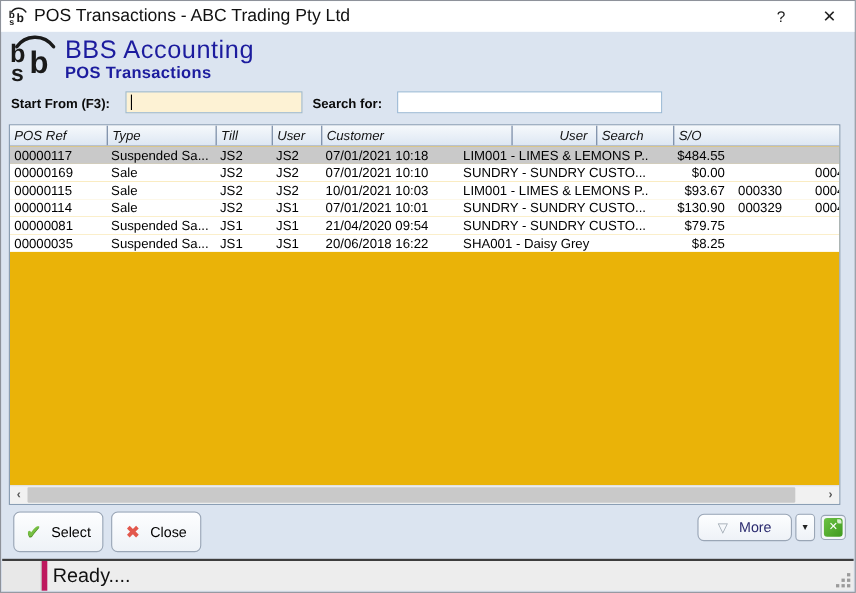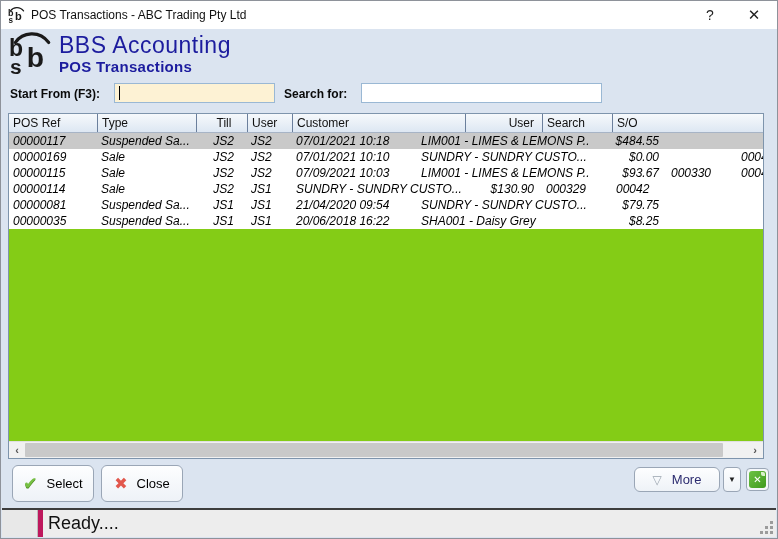--- a/index.html
+++ b/index.html
@@ -15,21 +15,21 @@
     overflow: hidden;
   }
   
   .titlebar {
     position: absolute; top: 0; left: 0; right: 0; height: 28px;
     background: #ffffff;
   }
   .titleicon { position: absolute; left: 7px; top: 5px; width: 18px; height: 18px; }
   .titletext {
     position: absolute; left: 30px; top: 0; line-height: 28px;
-    font-size: 12px; color: #111111;
+    font-size: 16px; color: #111111;
   }
   .tb-btn {
     position: absolute; top: 0; width: 30px; height: 28px;
     background: transparent; border: none;
     font-size: 14px; color: #222; text-align: center; cursor: default;
     font-family: inherit;
   }
   .tb-btn.help { right: 52px; }
   .tb-btn.closewin { right: 8px; font-size: 15px; }
   
@@ -59,34 +59,34 @@
   
   .tablebox {
     position: absolute; left: 6px; top: 84px; width: 756px; height: 346px;
     background: #ffffff; border: 1px solid #7e94ac;
     display: flex; flex-direction: column; overflow: hidden;
   }
   .thead {
     display: flex; height: 19px; flex: 0 0 19px;
     background: linear-gradient(#f6f9fc, #dde7f3);
     border-bottom: 1px solid #a7b4c6;
-    font-size: 12px; color: #111;
+    font-size: 12px; color: #111; font-style: italic;
   }
   .th {
     line-height: 18px; padding-left: 4px; overflow: hidden; white-space: nowrap;
     border-left: 1px solid #6b7f9c;
   }
   .th:first-child { border-left: none; }
-  .tbody { flex: 1 1 auto; overflow: hidden; background: #84cc16; font-style: italic; }
+  .tbody { flex: 1 1 auto; overflow: hidden; background: #eab308; }
   .tr { display: flex; height: 16px; font-size: 12px; color: #000; background: #fff; }
   .tr.selected { background: #c9c9c9; }
   .td { line-height: 16px; padding-left: 4px; overflow: hidden; white-space: nowrap; }
   .col-pos_ref  { width: 88px;  flex: 0 0 88px; }
   .col-type     { width: 99px;  flex: 0 0 99px; }
-  .col-till     { width: 51px;  flex: 0 0 51px; text-align: center; }
+  .col-till     { width: 51px;  flex: 0 0 51px; }
   .col-user     { width: 45px;  flex: 0 0 45px; }
   .col-date_time{ width: 125px; flex: 0 0 125px; }
   .col-customer { width: 173px; flex: 0 0 173px; }
   .col-value    { width: 77px;  flex: 0 0 77px; text-align: right; padding-right: 8px; padding-left: 0; }
   .col-invoice  { width: 70px;  flex: 0 0 70px; }
   .col-so       { flex: 1 1 auto; }
   
   .hscroll {
     flex: 0 0 17px; height: 17px; display: flex; align-items: stretch;
     background: #f1f1f1; border-top: 1px solid #e0e0e0;
@@ -231,31 +231,32 @@
             <span class="td col-customer">SUNDRY - SUNDRY CUSTO...</span>
             <span class="td col-value">$0.00</span>
             <span class="td col-invoice"></span>
             <span class="td col-so">00043</span>
           </div>
           <div class="tr">
             <span class="td col-pos_ref">00000115</span>
             <span class="td col-type">Sale</span>
             <span class="td col-till">JS2</span>
             <span class="td col-user">JS2</span>
-            <span class="td col-date_time">07/09/2021 10:03</span>
+            <span class="td col-date_time">10/01/2021 10:03</span>
             <span class="td col-customer">LIM001 - LIMES &amp; LEMONS P...</span>
             <span class="td col-value">$93.67</span>
             <span class="td col-invoice">000330</span>
             <span class="td col-so">00043</span>
           </div>
           <div class="tr">
             <span class="td col-pos_ref">00000114</span>
             <span class="td col-type">Sale</span>
             <span class="td col-till">JS2</span>
             <span class="td col-user">JS1</span>
+            <span class="td col-date_time">07/01/2021 10:01</span>
             <span class="td col-customer">SUNDRY - SUNDRY CUSTO...</span>
             <span class="td col-value">$130.90</span>
             <span class="td col-invoice">000329</span>
             <span class="td col-so">00042</span>
           </div>
           <div class="tr">
             <span class="td col-pos_ref">00000081</span>
             <span class="td col-type">Suspended Sa...</span>
             <span class="td col-till">JS1</span>
             <span class="td col-user">JS1</span>

